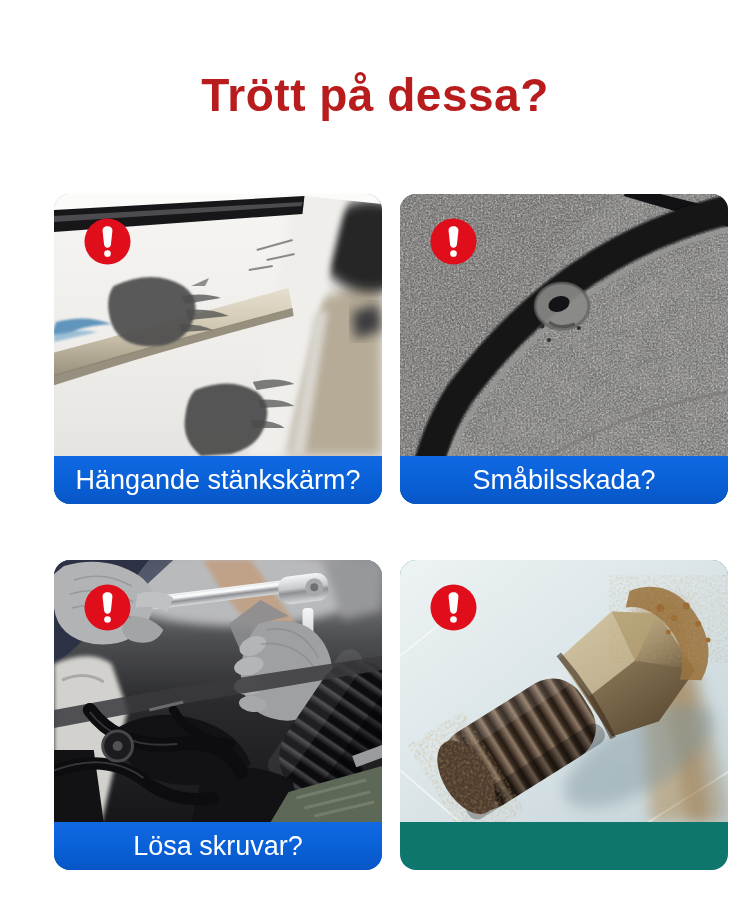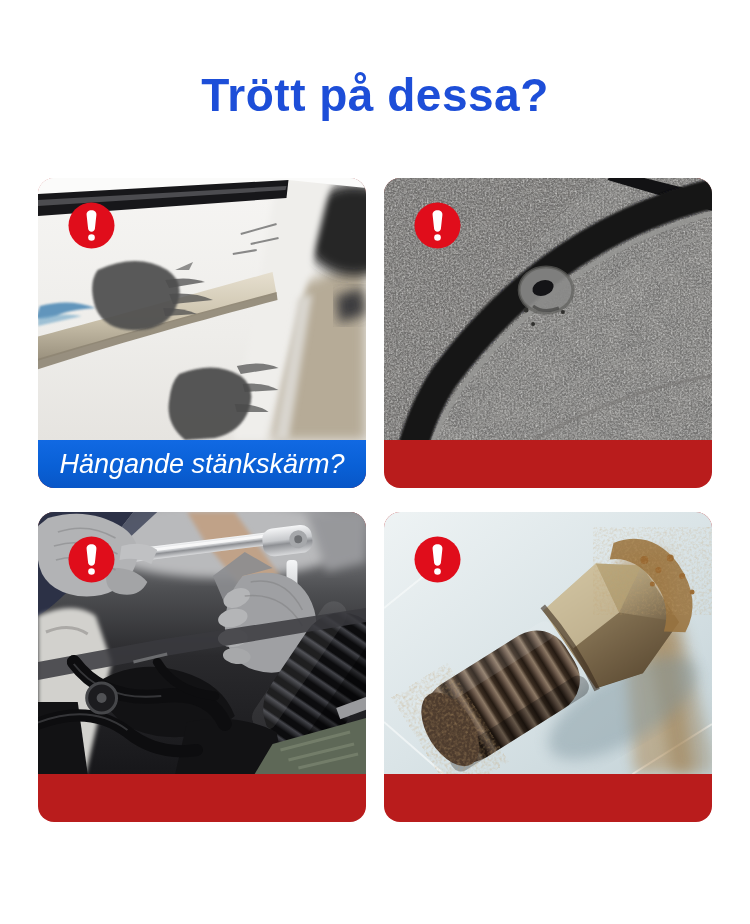--- a/index.html
+++ b/index.html
@@ -13,39 +13,38 @@
   .page-title {
     position: absolute;
     top: 70px; left: 0;
     width: 750px;
     margin: 0;
     text-align: center;
     font-size: 46px;
     line-height: 1.1;
     font-weight: bold;
     letter-spacing: 0.5px;
-    color: #1d4ed8;
+    color: #b91c1c;
   }
   .grid {
     position: absolute;
     top: 178px; left: 38px;
     width: 674px;
     display: grid;
     grid-template-columns: 328px 328px;
     column-gap: 18px;
     row-gap: 24px;
   }
   .card {
-    margin: 0;
+    margin: 16px;
     width: 328px; height: 310px;
     border-radius: 16px;
     overflow: hidden;
     position: relative;
-    background: #b91c1c;
-    font-style: italic;
+    background: #0f766e;
   }
   .photo {
     position: absolute;
     top: 0; left: 0;
     width: 328px; height: 262px;
     overflow: hidden;
   }
   .photo svg { display: block; width: 100%; height: 100%; }
   .badge {
     position: absolute;
@@ -180,20 +179,23 @@
         </g>
       </svg>
       <div class="badge">
         <svg viewBox="0 0 48 48">
           <circle cx="24" cy="24" r="23.5" fill="#e00d1b"></circle>
           <path d="M24 8.5c3.1 0 5.3 1.9 5 4.7l-1.5 13.9c-.2 2-1.6 3.3-3.5 3.3s-3.3-1.3-3.5-3.3L19 13.2c-.3-2.8 1.9-4.7 5-4.7z" fill="#fff"></path>
           <circle cx="24" cy="36.3" r="3.4" fill="#fff"></circle>
         </svg>
       </div>
     </div>
+    <figcaption class="caption">
+      <span>Småbilsskada?</span>
+    </figcaption>
   </figure>
 
   <figure class="card">
     <div class="photo">
       <svg viewBox="0 0 330 262" preserveAspectRatio="none" aria-hidden="true">
         <defs>
           <linearGradient id="p3bg" x1="0" y1="0" x2="0" y2="1">
             <stop offset="0" stop-color="#8f9093"></stop>
               <stop offset=".3" stop-color="#4e4f52"></stop>
             <stop offset=".55" stop-color="#2a2a2d"></stop>
@@ -291,20 +293,23 @@
         <path d="M96 150 l 34 -8" stroke="#6a6b6e" stroke-width="3"></path>
       </svg>
       <div class="badge">
         <svg viewBox="0 0 48 48">
           <circle cx="24" cy="24" r="23.5" fill="#e00d1b"></circle>
           <path d="M24 8.5c3.1 0 5.3 1.9 5 4.7l-1.5 13.9c-.2 2-1.6 3.3-3.5 3.3s-3.3-1.3-3.5-3.3L19 13.2c-.3-2.8 1.9-4.7 5-4.7z" fill="#fff"></path>
           <circle cx="24" cy="36.3" r="3.4" fill="#fff"></circle>
         </svg>
       </div>
     </div>
+    <figcaption class="caption">
+      <span>Lösa skruvar?</span>
+    </figcaption>
   </figure>
 
   <figure class="card">
     <div class="photo">
       <svg viewBox="0 0 330 262" preserveAspectRatio="none" aria-hidden="true">
         <defs>
           <linearGradient id="p4bg" x1="0" y1="0" x2="1" y2="1">
             <stop offset="0" stop-color="#eef3f4"></stop>
               <stop offset=".5" stop-color="#dae4e7"></stop>
               <stop offset="1" stop-color="#c3d2d7"></stop>

